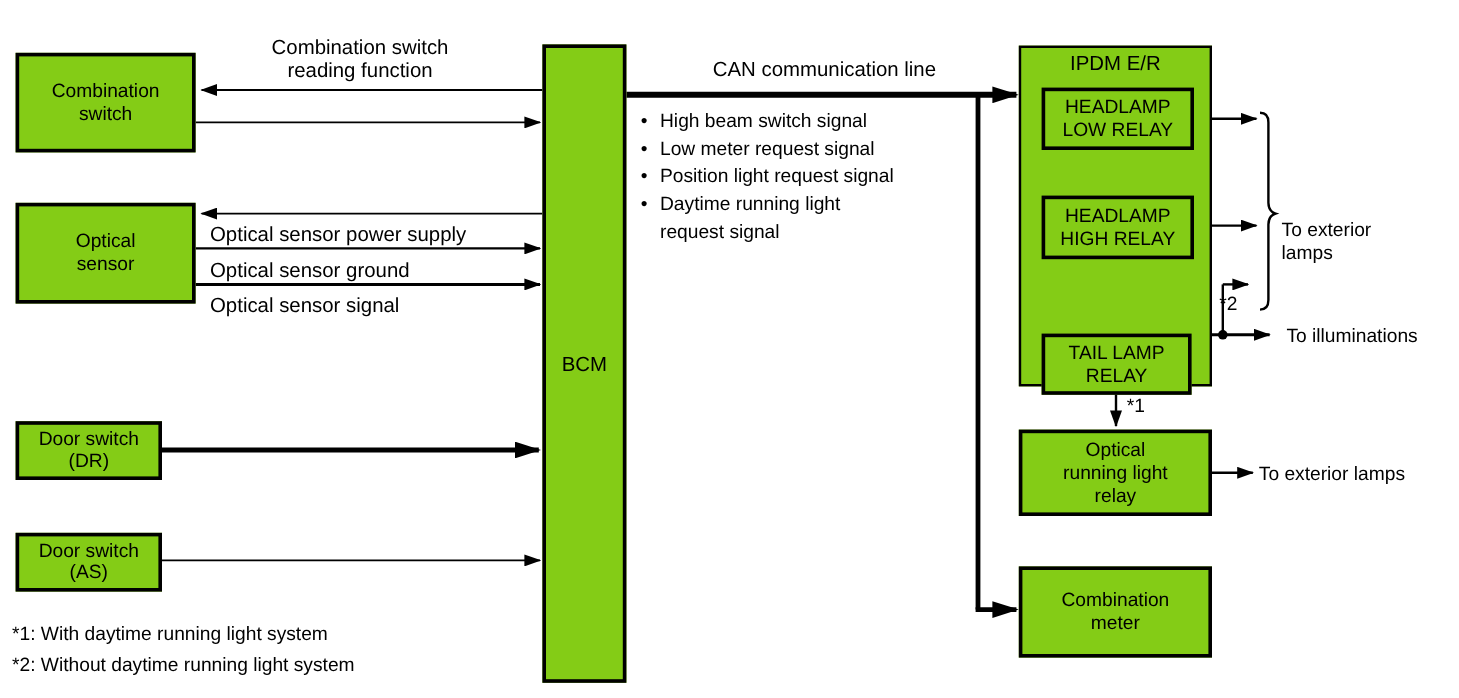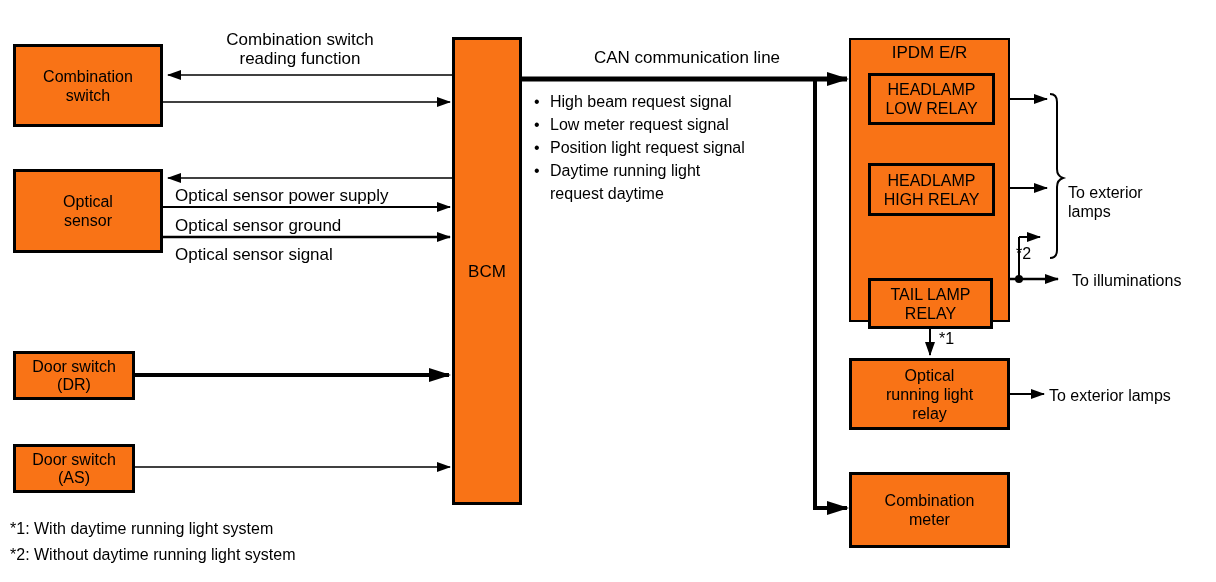--- a/index.html
+++ b/index.html
@@ -2,21 +2,21 @@
 <html><head>
 <meta charset="utf-8">
 <style>
   html,body { margin:0; padding:0; background:#ffffff; }
   .canvas {
     position:relative; width:1216px; height:582px; background:#ffffff;
     font-family:"Liberation Sans", sans-serif; color:#000;
     overflow:hidden;
   }
   .box {
-    position:absolute; box-sizing:border-box; background:#f97316;
+    position:absolute; box-sizing:border-box; background:#84cc16;
     border:3px solid #000; display:flex; align-items:center; justify-content:center;
     text-align:center; white-space:pre-line; font-size:16px; line-height:19px;
     z-index:2;
   }
   .lbl {
     position:absolute; font-size:16px; line-height:19px; white-space:pre-line;
     z-index:3; background:transparent;
   }
   .lbl.center { text-align:center; }
   .lbl.big { font-size:17px; }
@@ -74,21 +74,21 @@
 
   <div class="box" id="optical-sensor" style="left:13px; top:169px; width:150px; height:84px;">Optical
 sensor</div>
 
   <div class="box" id="door-dr" style="left:13px; top:351px; width:122px; height:49px; line-height:18px;">Door switch
 (DR)</div>
 
   <div class="box" id="door-as" style="left:13px; top:444px; width:122px; height:49px; line-height:18px;">Door switch
 (AS)</div>
 
-  <div class="box" id="bcm-box" style="left:452px; top:37px; width:70px; height:468px;">BCM</div>
+  <div class="box" id="bcm-box" style="left:452px; top:37px; width:70px; height:532px;">BCM</div>
 
   <div class="box" id="ipdm" style="left:849px; top:38px; width:161px; height:284px;">
     <div id="ipdm-title">IPDM E/R</div>
     <div class="box relay" style="left:17px; top:33px; width:127px; height:52px;">HEADLAMP
 LOW RELAY</div>
     <div class="box relay" style="left:17px; top:123px; width:127px; height:53px;">HEADLAMP
 HIGH RELAY</div>
     <div class="box relay" style="left:17px; top:214px; width:125px; height:51px;margin-top:24px;">TAIL LAMP
 RELAY</div>
   </div>
@@ -105,25 +105,25 @@
 
   <div class="lbl big" style="left:175px; top:186px;text-align:center;">Optical sensor power supply</div>
 
   <div class="lbl big" style="left:175px; top:216px;">Optical sensor ground</div>
 
   <div class="lbl big" style="left:175px; top:245px;">Optical sensor signal</div>
 
   <div class="lbl center big" style="left:562px; top:48px; width:250px;">CAN communication line</div>
 
   <ul id="can-signal-list">
-    <li>High beam request signal</li>
+    <li>High beam switch signal</li>
     <li>Low meter request signal</li>
     <li>Position light request signal</li>
     <li>Daytime running light
-request daytime</li>
+request signal</li>
   </ul>
 
   <div class="lbl" style="left:1068px; top:169px;margin-top:14px;">To exterior
 lamps</div>
 
   <div class="lbl" style="left:1016px; top:244px;">*2</div>
 
   <div class="lbl" style="left:1072px; top:271px;">To illuminations</div>
 
   <div class="lbl" style="left:939px; top:329px;">*1</div>

